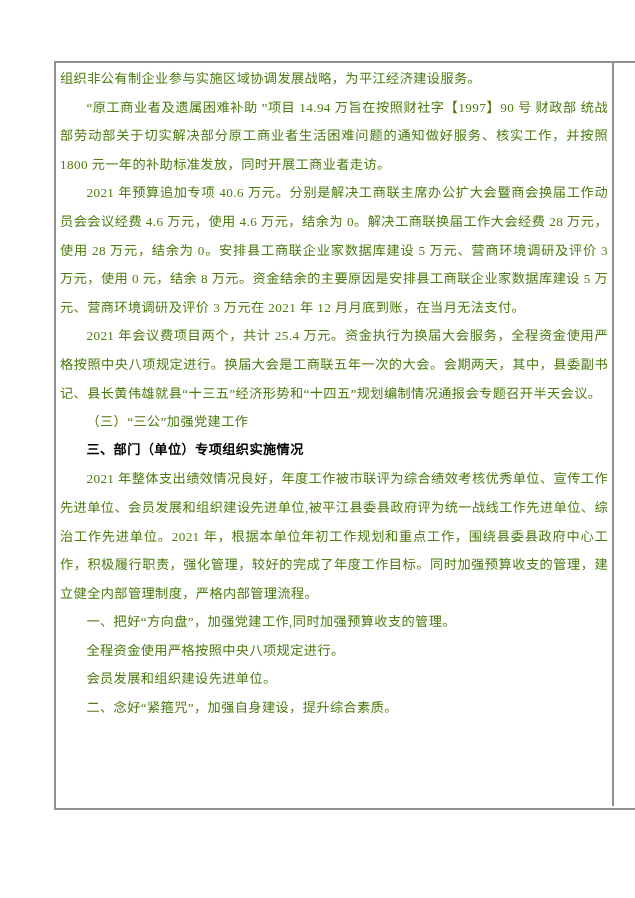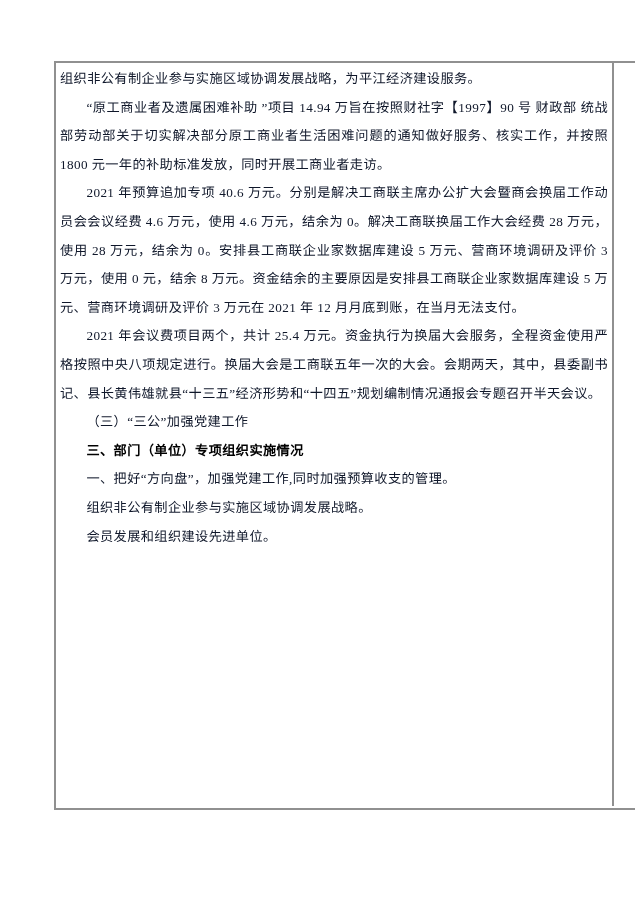--- a/index.html
+++ b/index.html
@@ -39,37 +39,39 @@
   .cell-side {
     flex: 1;
     background: #ffffff;
   }
   .cell-main p {
     margin: 0;
     font-family: "Liberation Serif", "DejaVu Serif", serif;
     font-size: 13.2px;
     line-height: 28.6px;
     letter-spacing: 0.4px;
-    color: #0f172a;
+    color: #4d7c0f;
     text-align: justify;
   }
   .cell-main p.indent { text-indent: 2em; }
-  .cell-main p.bold   { font-weight: bold; color: #000000; }
+  .cell-main p.bold   { font-weight: bold; color: #000000; font-family: Liberation Mono, monospace; }
 </style>
 </head>
 <body>
 
 <div class="page">
   <div class="table-wrap">
     <div class="cell-main">
         <p class="">组织非公有制企业参与实施区域协调发展战略，为平江经济建设服务。</p>
         <p class="indent">“原工商业者及遗属困难补助 ”项目 14.94 万旨在按照财社字【1997】90 号 财政部 统战部劳动部关于切实解决部分原工商业者生活困难问题的通知做好服务、核实工作，并按照 1800 元一年的补助标准发放，同时开展工商业者走访。</p>
         <p class="indent">2021 年预算追加专项 40.6 万元。分别是解决工商联主席办公扩大会暨商会换届工作动员会会议经费 4.6 万元，使用 4.6 万元，结余为 0。解决工商联换届工作大会经费 28 万元，使用 28 万元，结余为 0。安排县工商联企业家数据库建设 5 万元、营商环境调研及评价 3 万元，使用 0 元，结余 8 万元。资金结余的主要原因是安排县工商联企业家数据库建设 5 万元、营商环境调研及评价 3 万元在 2021 年 12 月月底到账，在当月无法支付。</p>
         <p class="indent">2021 年会议费项目两个，共计 25.4 万元。资金执行为换届大会服务，全程资金使用严格按照中央八项规定进行。换届大会是工商联五年一次的大会。会期两天，其中，县委副书记、县长黄伟雄就县“十三五”经济形势和“十四五”规划编制情况通报会专题召开半天会议。</p>
         <p class="indent">（三）“三公”加强党建工作</p>
         <p class="indent bold">三、部门（单位）专项组织实施情况</p>
+        <p class="indent">2021 年整体支出绩效情况良好，年度工作被市联评为综合绩效考核优秀单位、宣传工作先进单位、会员发展和组织建设先进单位,被平江县委县政府评为统一战线工作先进单位、综治工作先进单位。2021 年，根据本单位年初工作规划和重点工作，围绕县委县政府中心工作，积极履行职责，强化管理，较好的完成了年度工作目标。同时加强预算收支的管理，建立健全内部管理制度，严格内部管理流程。</p>
         <p class="indent">一、把好“方向盘”，加强党建工作,同时加强预算收支的管理。</p>
-        <p class="indent">组织非公有制企业参与实施区域协调发展战略。</p>
+        <p class="indent">全程资金使用严格按照中央八项规定进行。</p>
         <p class="indent">会员发展和组织建设先进单位。</p>
+        <p class="indent">二、念好“紧箍咒”，加强自身建设，提升综合素质。</p>
       </div>
     <div class="cell-side"></div>
   </div>
 </div>
 
 </body></html>

